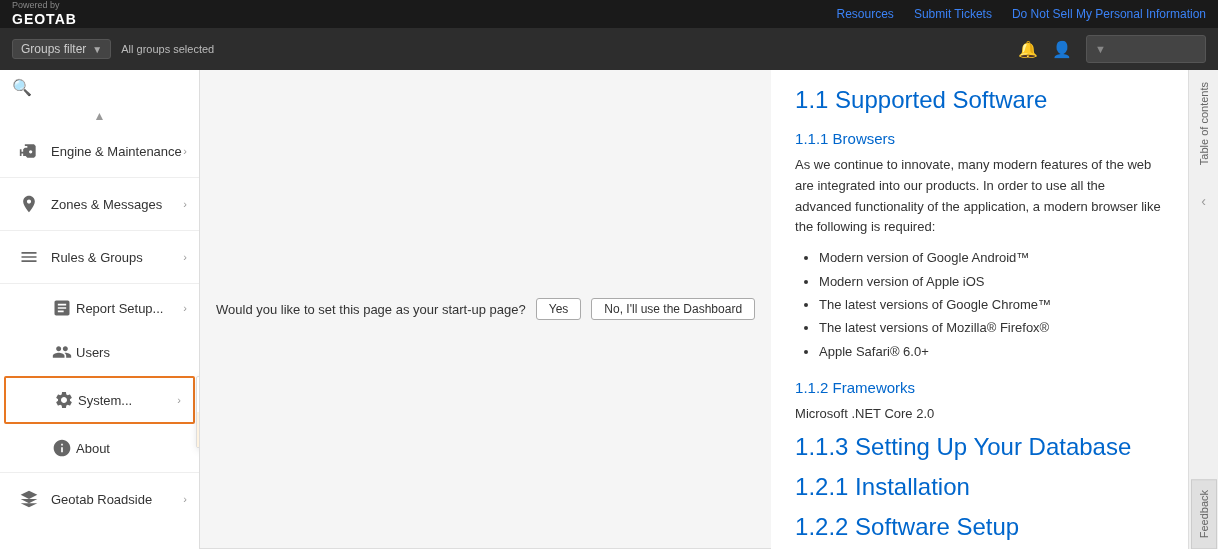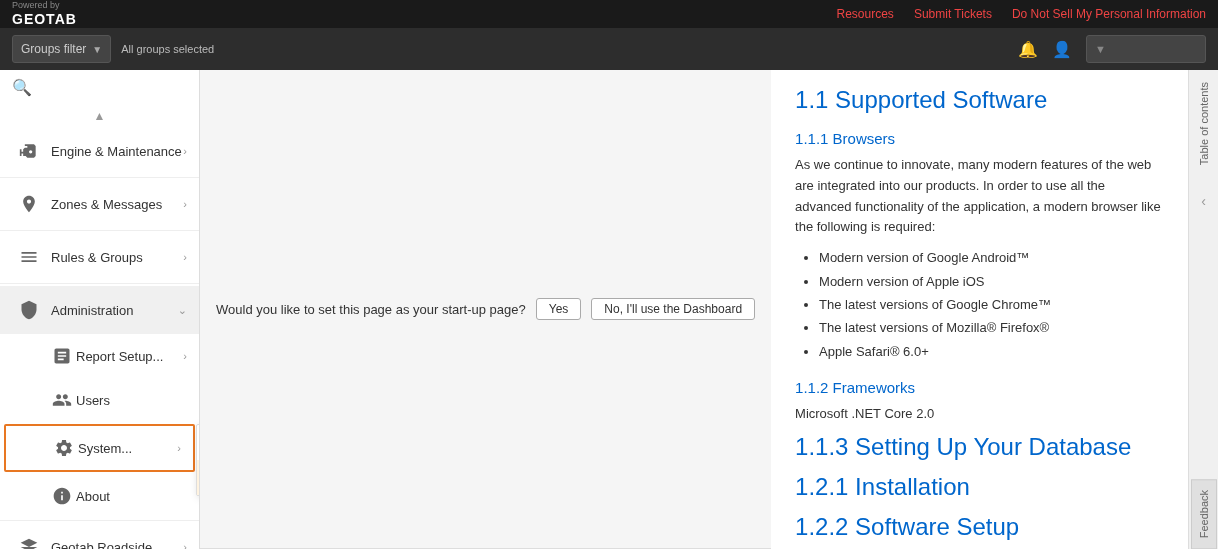--- a/index.html
+++ b/index.html
@@ -16,39 +16,39 @@
       flex-shrink: 0;
     }
     .top-bar-logo {
       display: flex;
       align-items: center;
       gap: 4px;
     }
     .powered-by-text { color: #888; font-size: 9px; line-height: 1.1; }
     .geotab-text { color: #fff; font-weight: bold; font-size: 14px; letter-spacing: 1px; }
     .top-bar-links { display: flex; gap: 20px; align-items: center; }
-    .top-bar-link { color: #ef4444; font-size: 12px; cursor: pointer; text-decoration: none; }
+    .top-bar-link { color: #3b82f6; font-size: 12px; cursor: pointer; text-decoration: none; }
 
     
     .groups-bar {
       background: #2d2d2d;
       height: 42px;
       display: flex;
       align-items: center;
       padding: 0 12px;
       gap: 10px;
       flex-shrink: 0;
     }
     .groups-filter-select {
       display: flex;
       align-items: center;
       background: #444;
       border: 1px solid #555;
       border-radius: 3px;
-      height: 28px;
+      height: 20px;
       padding: 0 8px;
       color: #ccc;
       font-size: 12px;
       gap: 6px;
       cursor: pointer;
     }
     .groups-filter-select .dropdown-arrow { color: #aaa; font-size: 10px; }
     .groups-selected-text { color: #bbb; font-size: 11px; flex: 1; }
     .groups-bar-right { margin-left: auto; display: flex; align-items: center; gap: 14px; }
     .bell-icon { color: #aaa; font-size: 16px; cursor: pointer; }
@@ -304,29 +304,20 @@
         <svg viewBox="0 0 24 24">
             <path d="M3 18h18v-2H3v2zm0-5h18v-2H3v2zm0-7v2h18V6H3z"></path>
           </svg>
       </div>
       <span class="sidebar-item-label">Rules &amp; Groups</span>
       <span class="sidebar-item-arrow">›</span>
     </div>
 
     <div class="sidebar-divider"></div>
 
-    <div class="sidebar-item active-section">
-      <div class="sidebar-item-icon">
-        <svg viewBox="0 0 24 24">
-            <path d="M12 1L3 5v6c0 5.55 3.84 10.74 9 12 5.16-1.26 9-6.45 9-12V5l-9-4z"></path>
-          </svg>
-      </div>
-      <span class="sidebar-item-label">Administration</span>
-      <span class="sidebar-item-arrow">⌄</span>
-    </div>
 
     <div class="sidebar-subitem">
       <div class="sidebar-item-icon">
         <svg viewBox="0 0 24 24">
             <path d="M19 3H5c-1.1 0-2 .9-2 2v14c0 1.1.9 2 2 2h14c1.1 0 2-.9 2-2V5c0-1.1-.9-2-2-2zm-5 14H7v-2h7v2zm3-4H7v-2h10v2zm0-4H7V7h10v2z"></path>
           </svg>
       </div>
       <span class="sidebar-subitem-label">Report Setup...</span>
       <span class="sidebar-subitem-arrow">›</span>
     </div>

